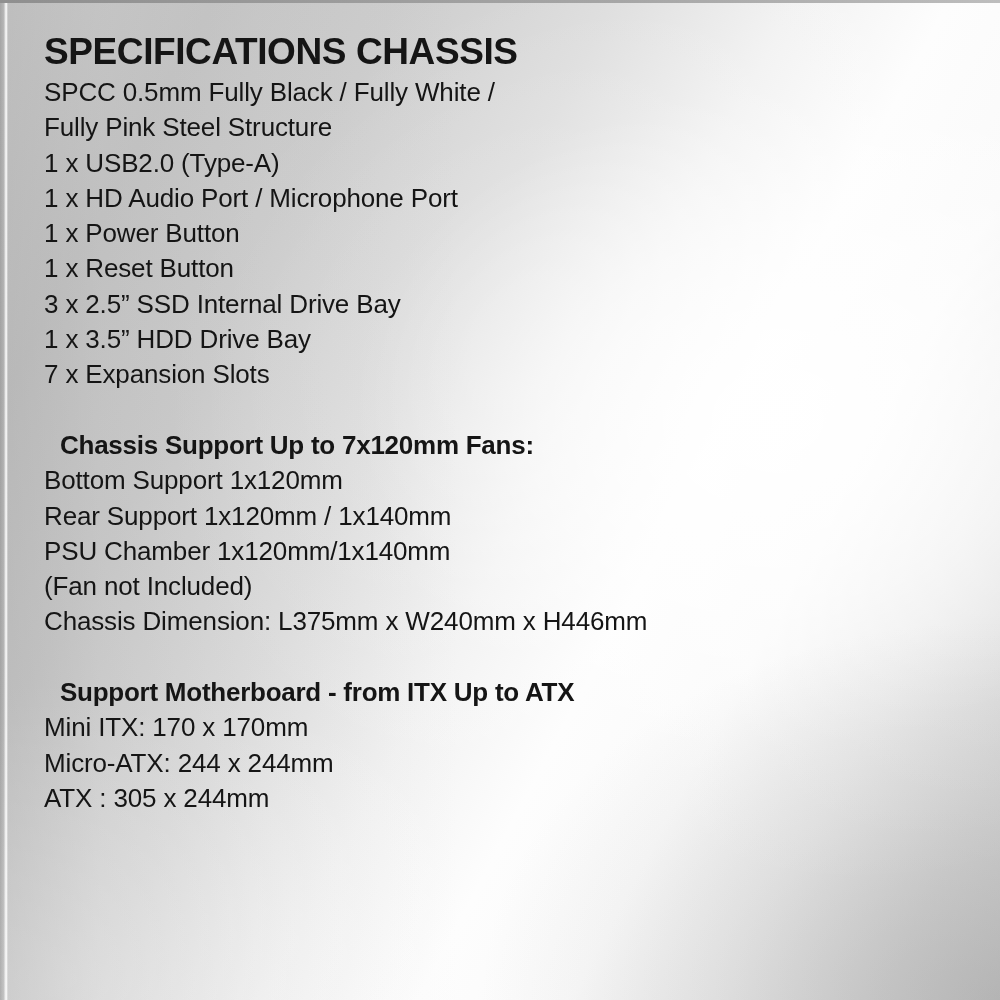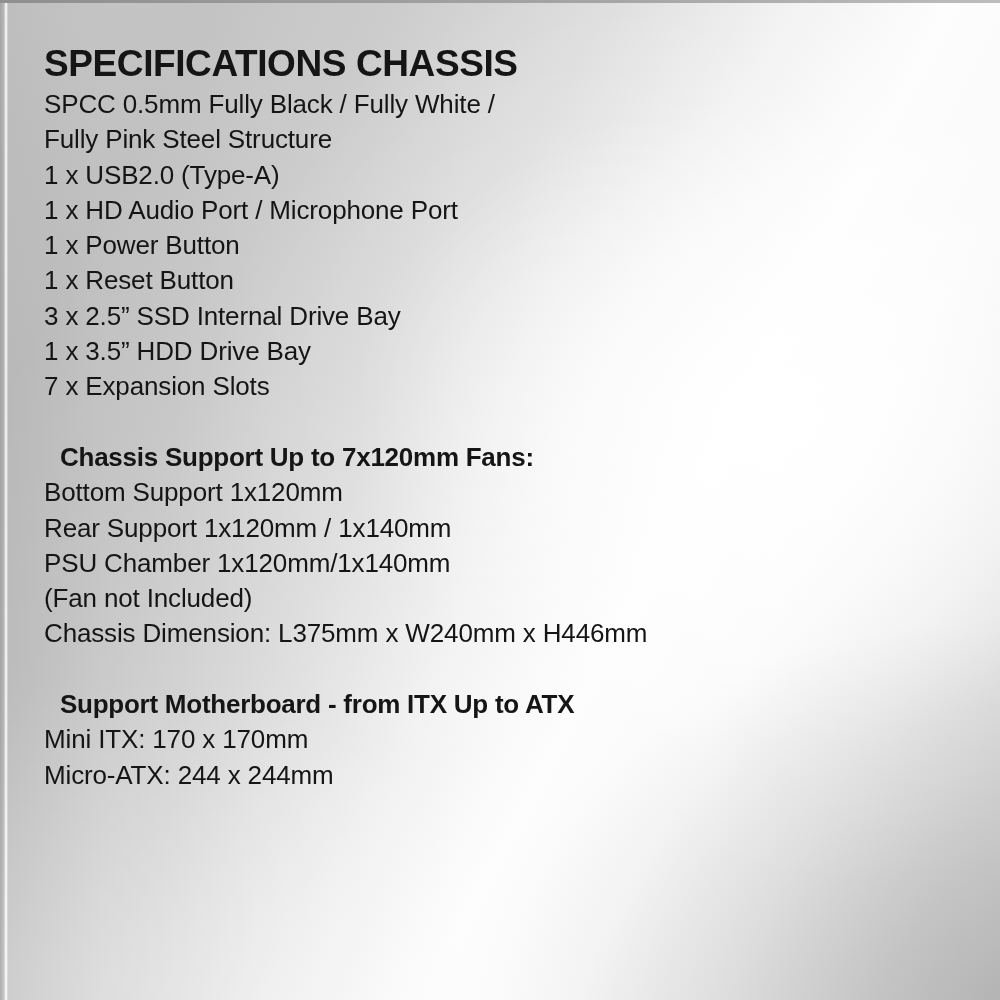--- a/index.html
+++ b/index.html
@@ -99,21 +99,21 @@
     background: linear-gradient(90deg,
       rgba(120,120,120,0.35) 0%,
       rgba(150,150,150,0.15) 100%);
     pointer-events: none;
   }
 
   
   #content {
     position: absolute;
     left: 44px;
-    top: 42px;
+    top: 30px;
     width: 920px;
     color: #151515;
   }
 
   .title {
     font-size: 37px;
     font-weight: bold;
     letter-spacing: -0.4px;
     line-height: 44px;
     margin: 0 0 1px 0;
@@ -165,16 +165,17 @@
         <div class="spec-line heading">Chassis Support Up to 7x120mm Fans:</div>
         <div class="spec-line">Bottom Support 1x120mm</div>
         <div class="spec-line">Rear Support 1x120mm / 1x140mm</div>
         <div class="spec-line">PSU Chamber 1x120mm/1x140mm</div>
         <div class="spec-line">(Fan not Included)</div>
         <div class="spec-line">Chassis Dimension: L375mm x W240mm x H446mm</div>
         <div class="spacer"></div>
         <div class="spec-line heading">Support Motherboard - from ITX Up to ATX</div>
         <div class="spec-line">Mini ITX: 170 x 170mm</div>
         <div class="spec-line">Micro-ATX: 244 x 244mm</div>
+        <div class="spec-line">ATX : 305 x 244mm</div>
       </div>
   </div>
 
 </div>
 
 </body></html>

